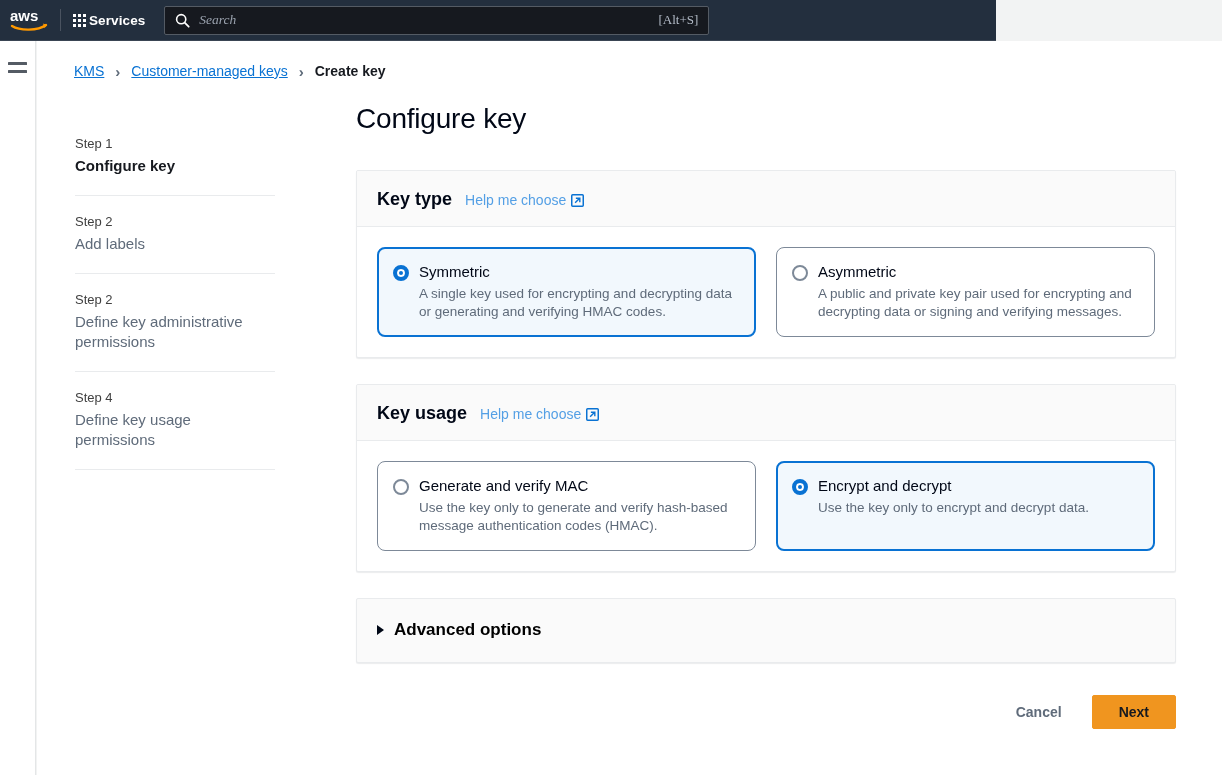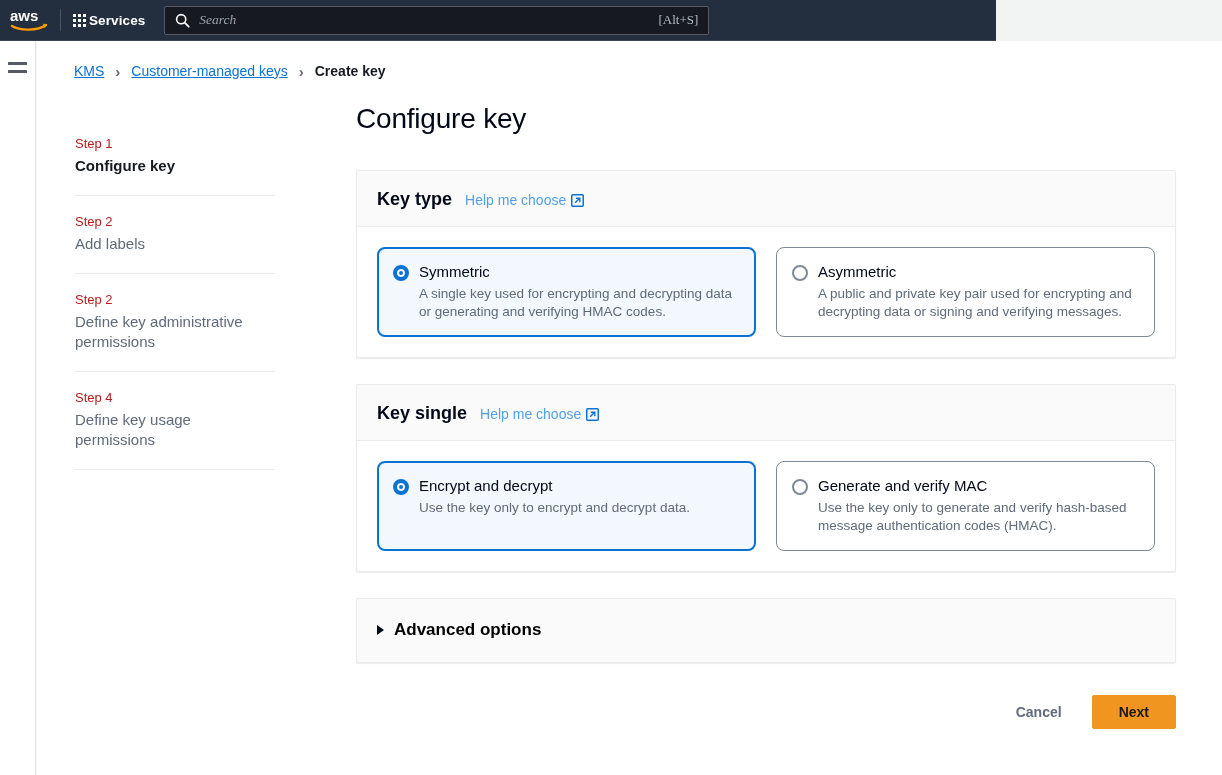--- a/index.html
+++ b/index.html
@@ -99,21 +99,21 @@
     display:inline-block; line-height: 1;
   }
   .bc-current { color: #16191f; font-weight: 700; font-size: 14px; }
 
   
   .wizard-nav {
     position: absolute; top: 95px; left: 38px; width: 200px;
   }
   .step-block { padding: 0 0 0 0; }
   .step-num {
-    color: #b91c1c; font-size: 13px; margin-bottom: 4px; line-height: 16px;
+    color: #404040; font-size: 13px; margin-bottom: 4px; line-height: 16px;
   }
   .step-title {
     color: #5f6b7a; font-size: 15px; line-height: 20px;
   }
   .step-block.active .step-title { color: #16191f; font-weight: 700; }
   .step-rule {
     height: 1px; background: #e9ebed; margin: 19px 0 18px 0; width: 200px;
   }
 
   
@@ -330,46 +330,46 @@
           <span class="radio-texts">
             <span class="radio-label" style="display:block">Asymmetric</span>
             <span class="radio-desc" style="display:block">A public and private key pair used for encrypting and decrypting data or signing and verifying messages.</span>
           </span>
         </div>
       </div>
     </div>
 
     <div class="panel">
       <div class="panel-head">
-        <h2>Key single</h2>
+        <h2>Key usage</h2>
         <a class="help-link">
           <span>Help me choose</span>
           <span class="ext-icon">
             <svg width="13" height="13" viewBox="0 0 14 14">
               <rect x="0.8" y="0.8" width="12.4" height="12.4" rx="1" stroke="#0972d3" stroke-width="1.6" fill="none"></rect>
               <path d="M5 9 L9.3 4.7 M6 4.5 L9.5 4.5 L9.5 8" stroke="#0972d3" stroke-width="1.5" fill="none" stroke-linecap="square"></path>
             </svg>
           </span>
         </a>
       </div>
       <div class="panel-body">
+        <div class="radio-card">
+          <span class="radio-dot"></span>
+          <span class="radio-texts">
+            <span class="radio-label" style="display:block">Generate and verify MAC</span>
+            <span class="radio-desc" style="display:block">Use the key only to generate and verify hash-based message authentication codes (HMAC).</span>
+          </span>
+        </div>
         <div class="radio-card selected">
           <span class="radio-dot"></span>
           <span class="radio-texts">
             <span class="radio-label" style="display:block">Encrypt and decrypt</span>
             <span class="radio-desc" style="display:block">Use the key only to encrypt and decrypt data.</span>
           </span>
         </div>
-        <div class="radio-card">
-          <span class="radio-dot"></span>
-          <span class="radio-texts">
-            <span class="radio-label" style="display:block">Generate and verify MAC</span>
-            <span class="radio-desc" style="display:block">Use the key only to generate and verify hash-based message authentication codes (HMAC).</span>
-          </span>
-        </div>
       </div>
     </div>
 
     <div class="expander">
       <div class="expander-head">
         <span class="caret"></span>
         <span class="expander-title">Advanced options</span>
       </div>
     </div>
 

